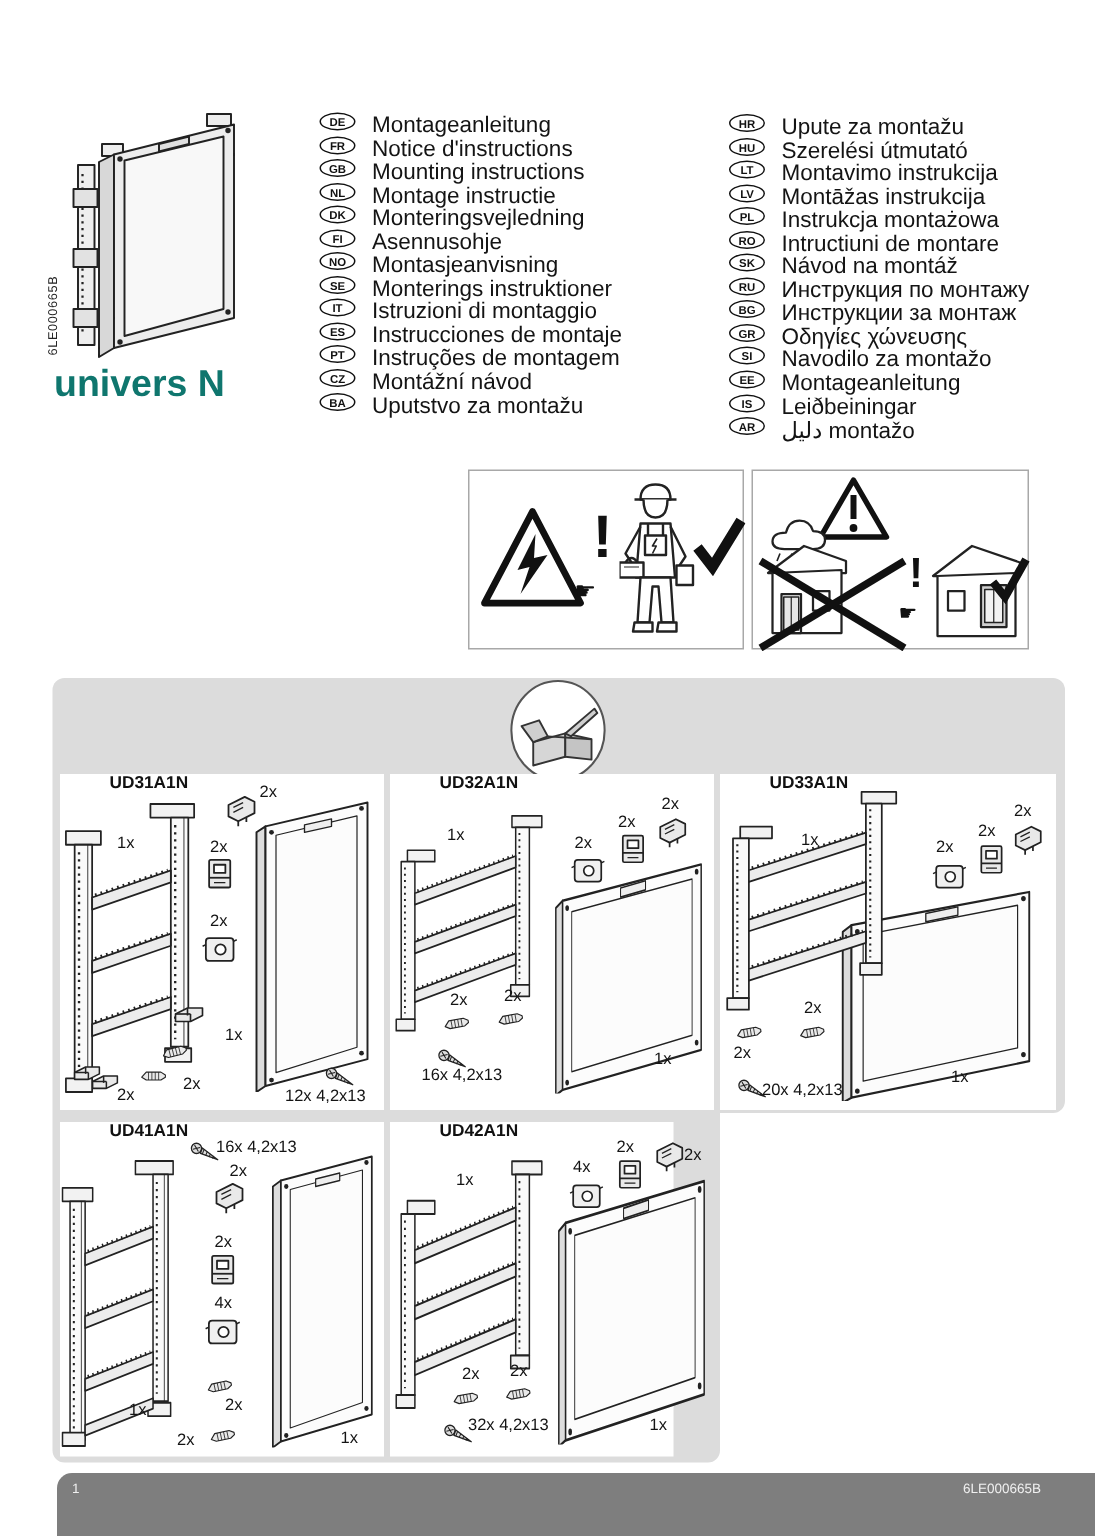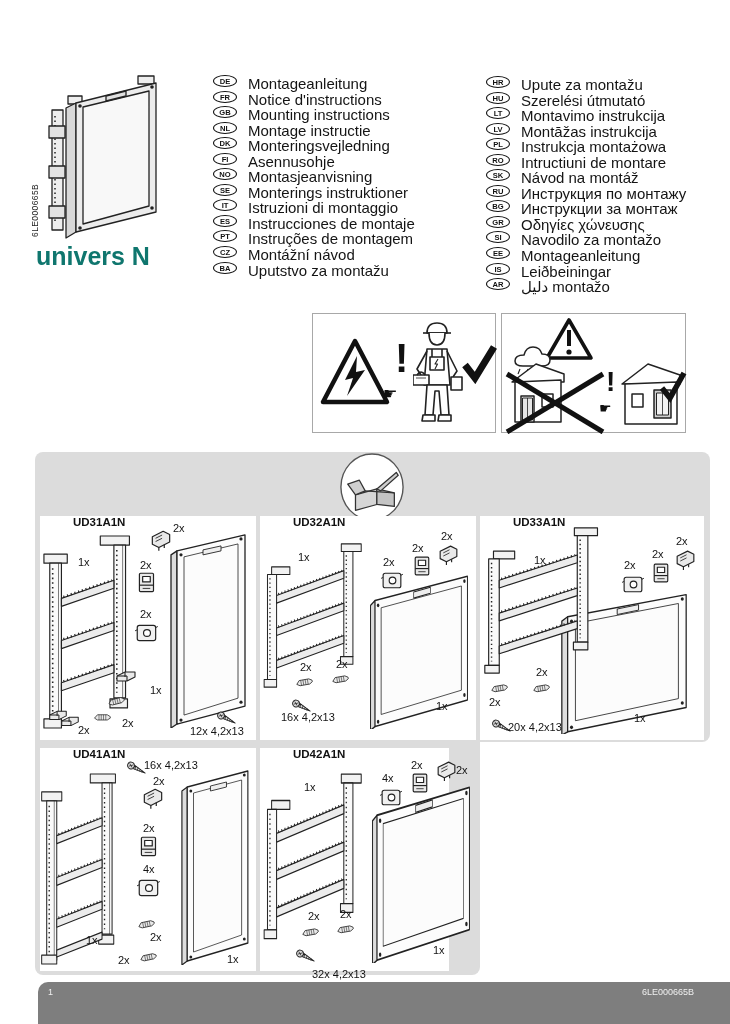--- a/index.html
+++ b/index.html
@@ -545,21 +545,21 @@
         <use href="#sym-dowel"></use>
       </svg>
     <span class="q" style="left:48px;top:162px">2x</span>
     <svg class="part" style="left:71px;top:172px;transform:rotate(-10deg)" width="28" height="18" viewBox="0 0 24 24">
         <use href="#sym-dowel"></use>
       </svg>
     <span class="q" style="left:80px;top:160px">2x</span>
     <svg class="part" style="left:35px;top:200px;transform:rotate(22deg)" width="22" height="16" viewBox="0 0 22 15">
         <use href="#sym-screw"></use>
       </svg>
-    <span class="q" style="left:52px;top:220px">32x 4,2x13</span>
+    <span class="q" style="left:52px;top:196px">32x 4,2x13</span>
     <span class="q" style="left:173px;top:196px">1x</span>
   </div>
 
   <div id="footer-bar">
     <span id="footer-page">1</span>
     <span id="footer-code">6LE000665B</span>
   </div>
 
 </div>
 

